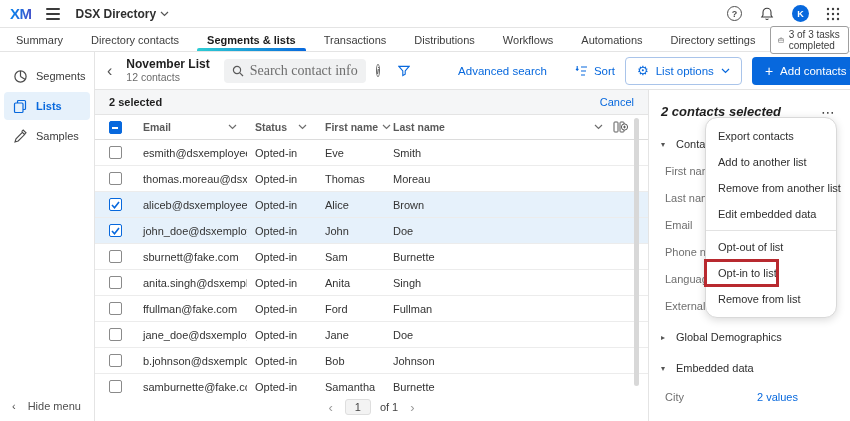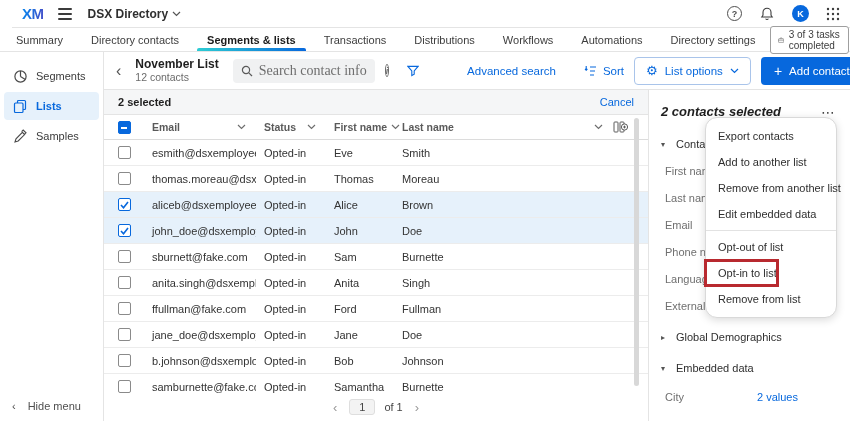--- a/index.html
+++ b/index.html
@@ -1,21 +1,21 @@
 <!DOCTYPE html>
 <html><head>
 <meta charset="utf-8">
 <style>
   * { margin:0; padding:0; box-sizing:border-box; }
   html,body { width:850px; height:421px; overflow:hidden; background:#fff;
     font-family:"Liberation Sans","DejaVu Sans",sans-serif; color:#2f2f2f; }
   svg { display:block; }
 
   
-  .topbar { height:28px; display:flex; align-items:center; padding:0 10px; border-bottom:1px solid #e4e4e4; background:#fff;margin-left:12px; }
+  .topbar { height:28px; display:flex; align-items:center; padding:0 10px; border-bottom:1px solid #e4e4e4; background:#fff; }
   .xm-logo { font-size:15px; font-weight:800; letter-spacing:-0.5px;
     background:linear-gradient(100deg,#0d7de8 20%,#3e52cb 85%);
     -webkit-background-clip:text; background-clip:text; color:transparent; margin-right:14px; }
   .burger { width:14px; display:flex; flex-direction:column; gap:3px; margin-right:16px; cursor:pointer; }
   .burger i { height:2px; background:#3b3b3b; border-radius:1px; }
   .app-title { font-size:12px; font-weight:700; color:#2f2f2f; display:flex; align-items:center; gap:4px; cursor:pointer;text-align:center; }
   .app-title svg { color:#555; }
   .top-icons { margin-left:auto; display:flex; align-items:center; gap:17px; }
   .circ-help { width:15px; height:15px; border:1.3px solid #4f4f4f; border-radius:50%; font-size:9px; font-weight:700;
     display:flex; align-items:center; justify-content:center; color:#4f4f4f; }
@@ -26,21 +26,21 @@
   .tabbar { height:24px; display:flex; align-items:stretch; border-bottom:1px solid #e4e4e4; padding-left:2px; }
   .tab { display:flex; align-items:center; padding:0 14px; font-size:11px; color:#3d3d3d; position:relative; cursor:pointer; white-space:nowrap; }
   .tab.active { color:#1c1c1c; font-weight:600; }
   .tab.active::after { content:""; position:absolute; left:4px; right:4px; bottom:0; height:3px;
     background:linear-gradient(90deg,#2dccd3,#0768dd); border-radius:2px 2px 0 0; }
   .tasks-badge { margin-left:auto; margin-right:8px; align-self:center; display:flex; align-items:center; gap:5px;
     border:1px solid #9f9f9f; border-radius:3px; padding:2px 7px; font-size:10px; color:#3d3d3d; background:#fff; cursor:pointer; }
 
   
   .body-row { display:flex; height:369px; }
-  .sidebar { width:104px; border-right:1px solid #e4e4e4; display:flex; flex-direction:column; padding-top:10px; }
+  .sidebar { width:95px; border-right:1px solid #e4e4e4; display:flex; flex-direction:column; padding-top:10px; }
   .side-item { height:28px; margin:0 4px 2px; border-radius:4px; display:flex; align-items:center; gap:8px;
     padding-left:9px; font-size:11px; color:#3b3b3b; cursor:pointer; }
   .side-item svg { color:#4a4a4a; flex:none; }
   .side-item.active { background:#e6f1fb; color:#0768dd; font-weight:600; }
   .side-item.active svg { color:#0768dd; }
   .hide-menu { margin-top:auto; height:30px; display:flex; align-items:center; gap:12px; padding-left:12px;
     font-size:11px; color:#4f4f4f; cursor:pointer; }
 
   .main { flex:1; display:flex; flex-direction:column; min-width:0; }
 

